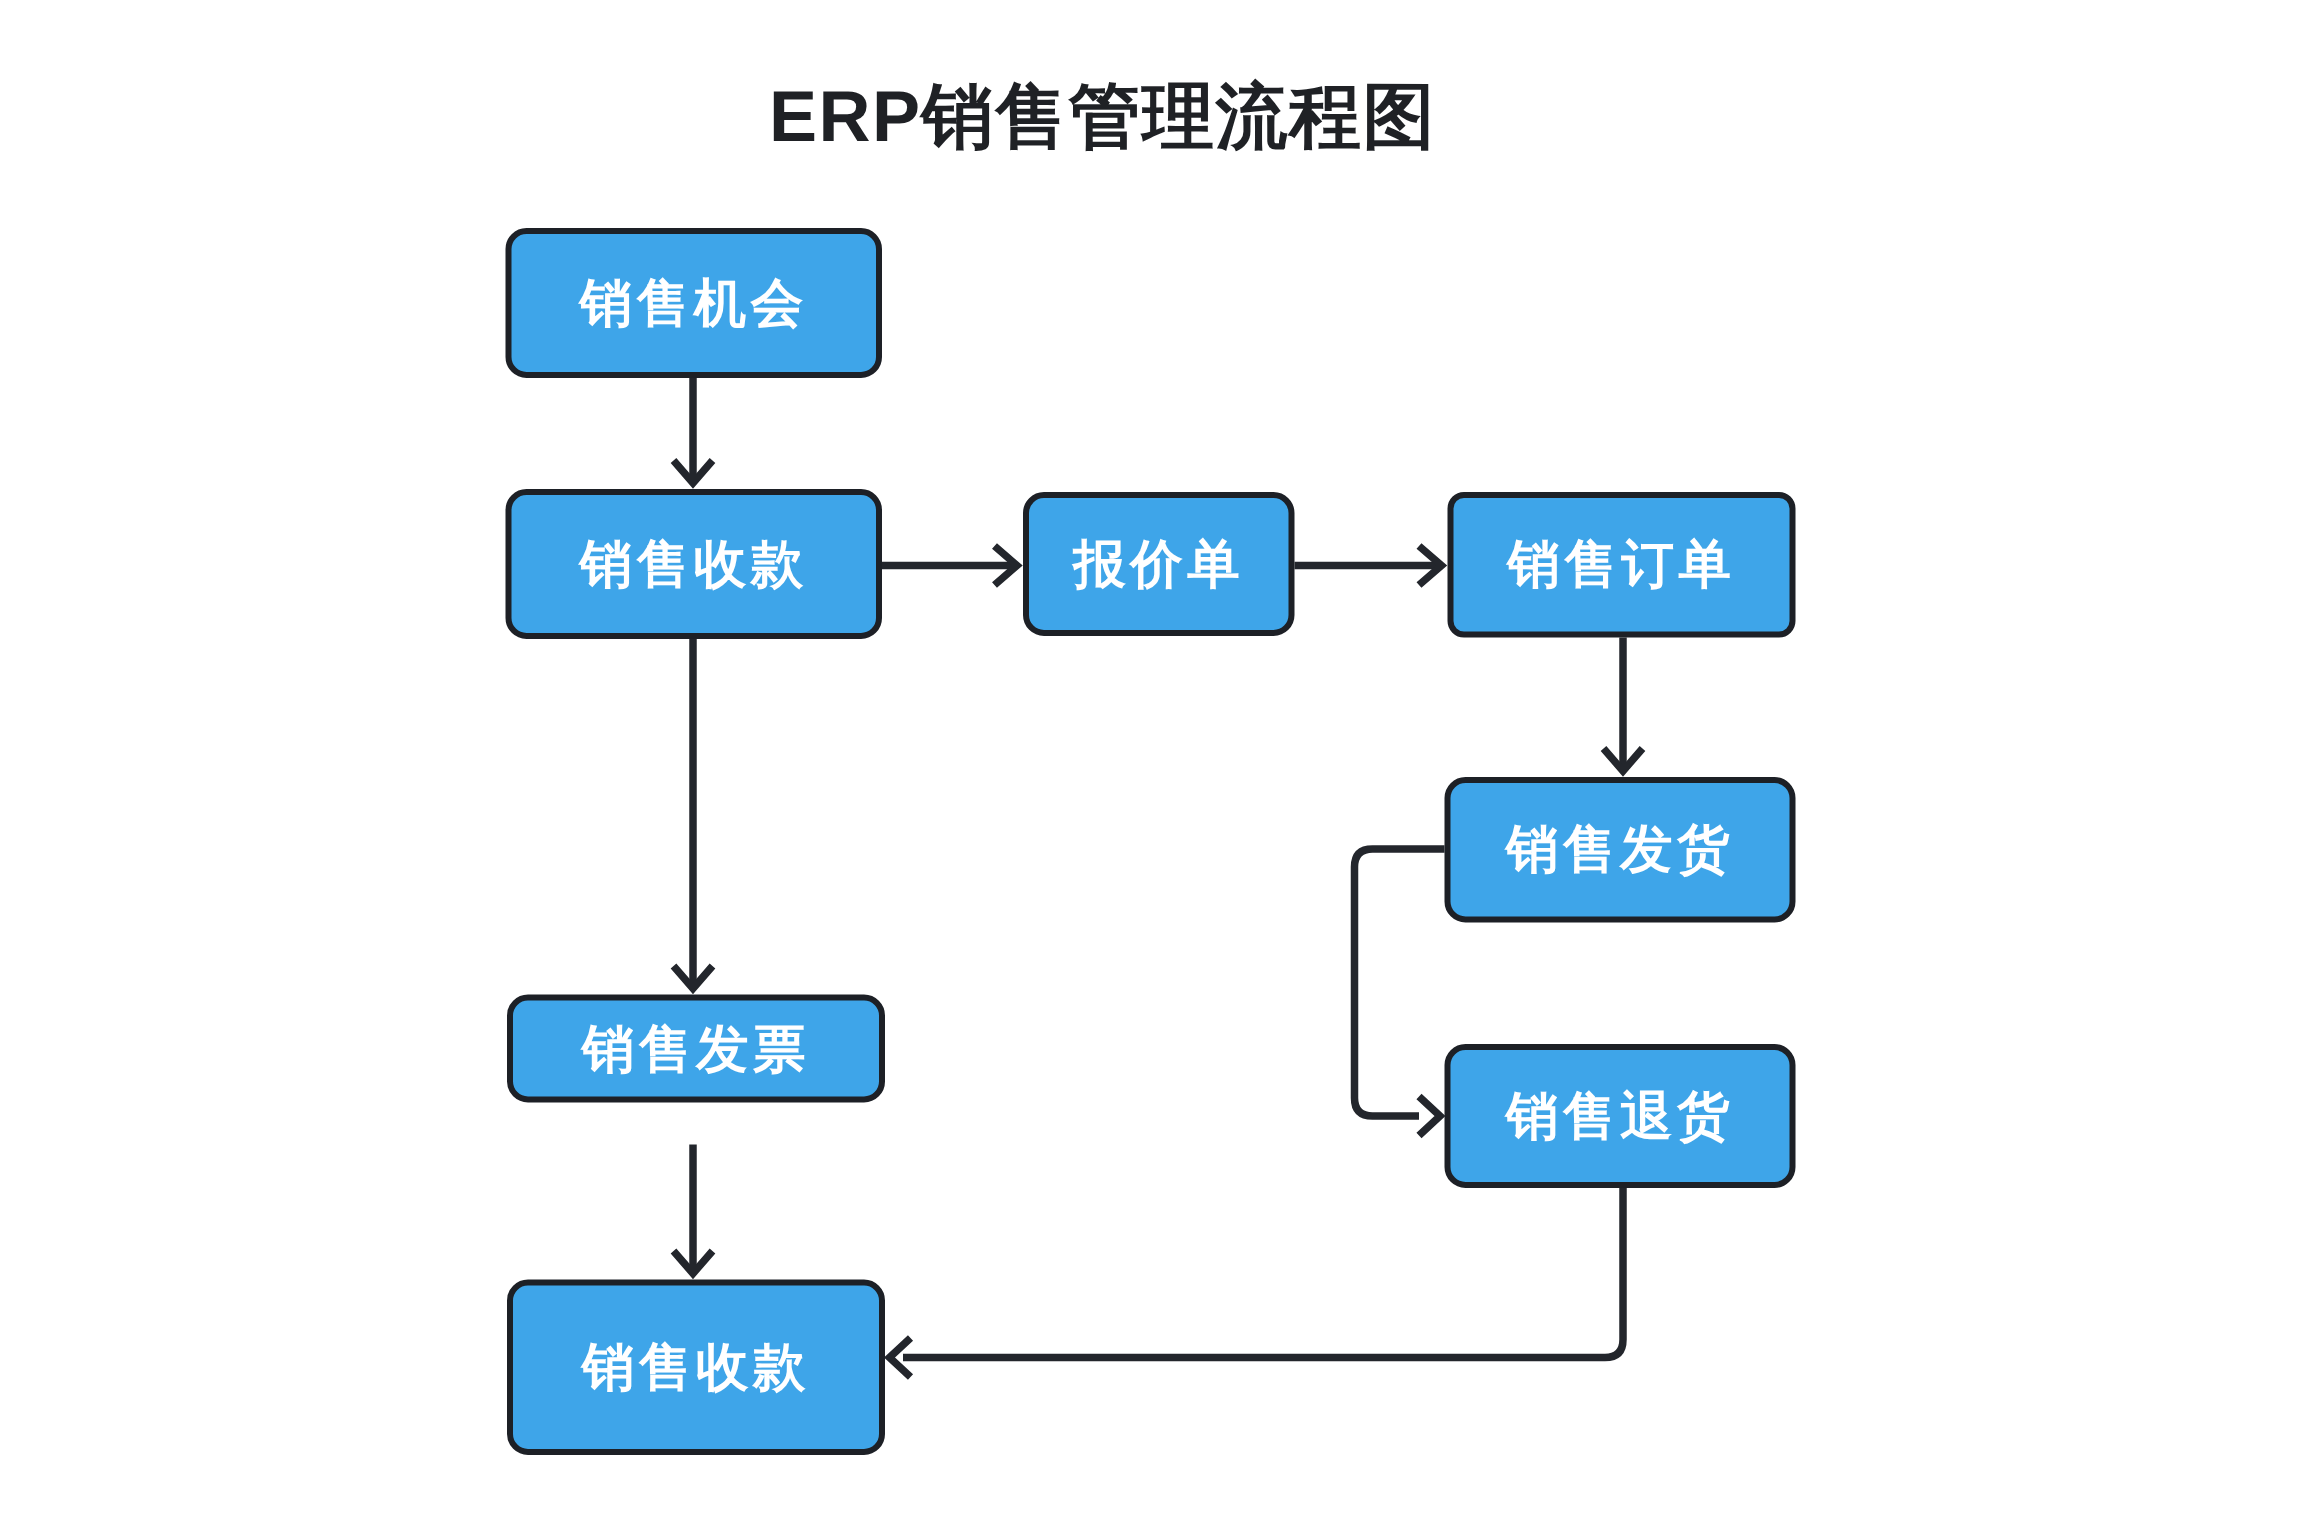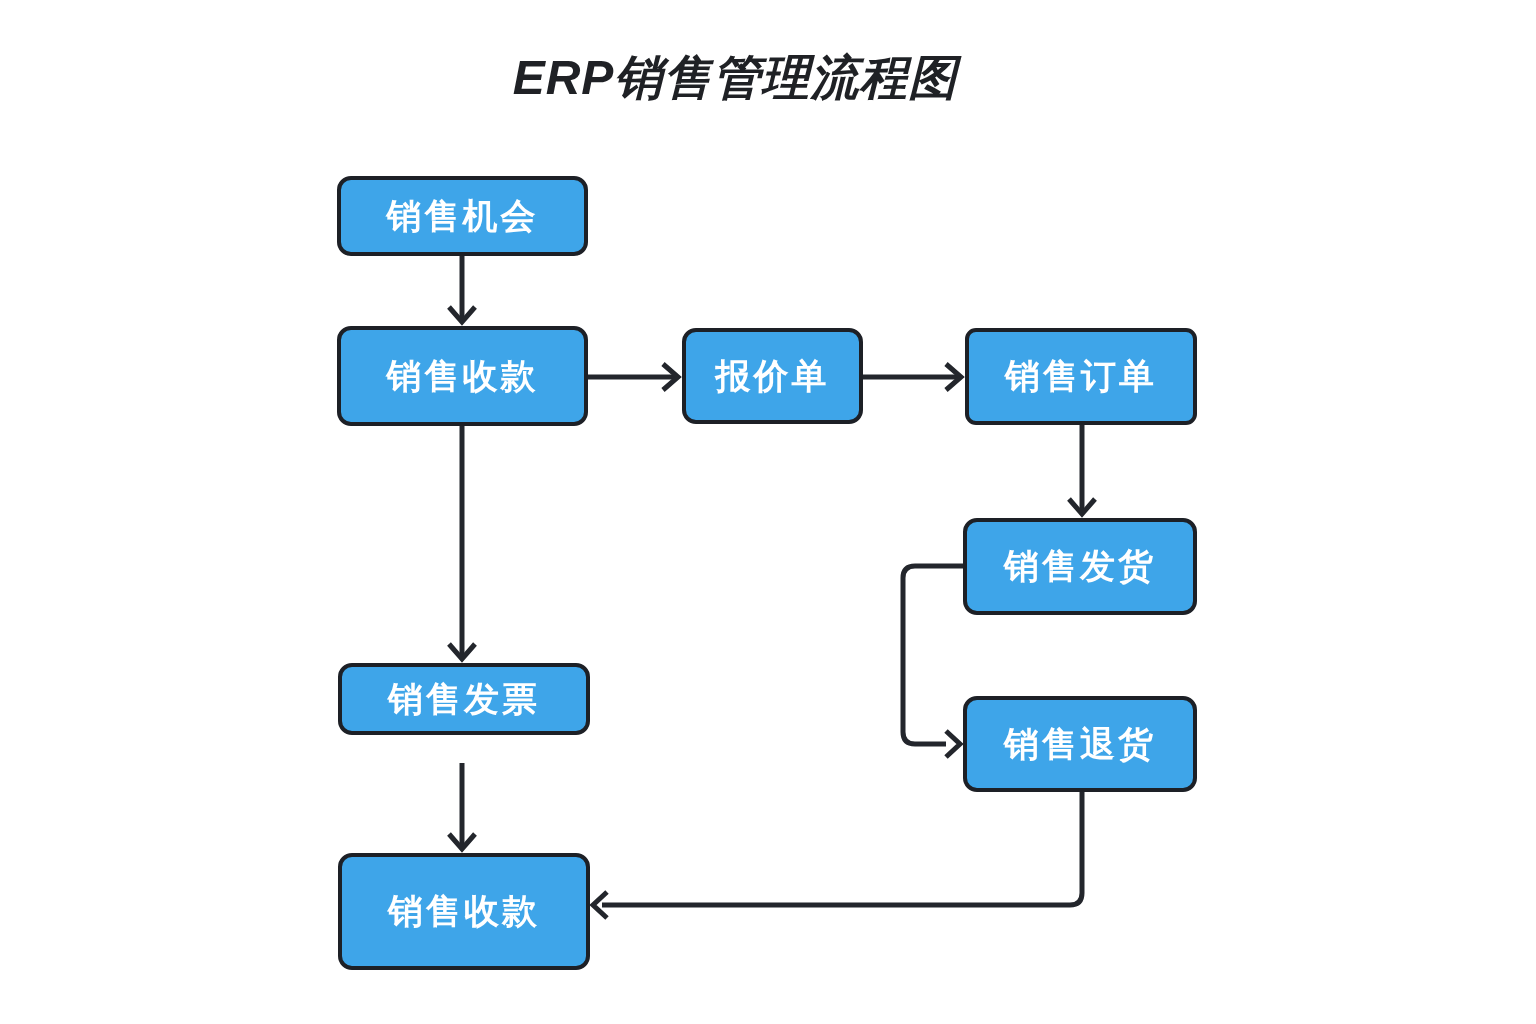--- a/index.html
+++ b/index.html
@@ -23,21 +23,20 @@
   .diagram-title {
     position: absolute;
     top: 46px;
     left: 0;
     width: 1470px;
     text-align: center;
     font-size: 48px;
     font-weight: 700;
     letter-spacing: 1px;
     color: var(--title);
-    font-style: italic;
   }
   .connectors {
     position: absolute;
     top: 0;
     left: 0;
     z-index: 1;
   }
   .edge {
     stroke: var(--connector);
     stroke-width: 5;
@@ -90,21 +89,21 @@
     <path class="edge" d="M462,426 V656"></path>
     <path class="edge" d="M449,644 L462,659 L475,644"></path>
 
     <path class="edge" d="M462,763 V846"></path>
     <path class="edge" d="M449,834 L462,849 L475,834"></path>
 
     <path class="edge" d="M1082,792 V893 Q1082,905 1070,905 H602"></path>
     <path class="edge" d="M607,892 L593,905 L607,918"></path>
   </svg>
 
-  <div class="node" style="left:337px; top:152px; width:251px; height:80px;margin-top:24px;">
+  <div class="node" style="left:337px; top:152px; width:251px; height:100px;">
     <span class="node-label">销售机会</span>
   </div>
 
   <div class="node" style="left:337px; top:326px; width:251px; height:100px;">
     <span class="node-label">销售收款</span>
   </div>
 
   <div class="node" style="left:682px; top:328px; width:181px; height:96px;">
     <span class="node-label">报价单</span>
   </div>

